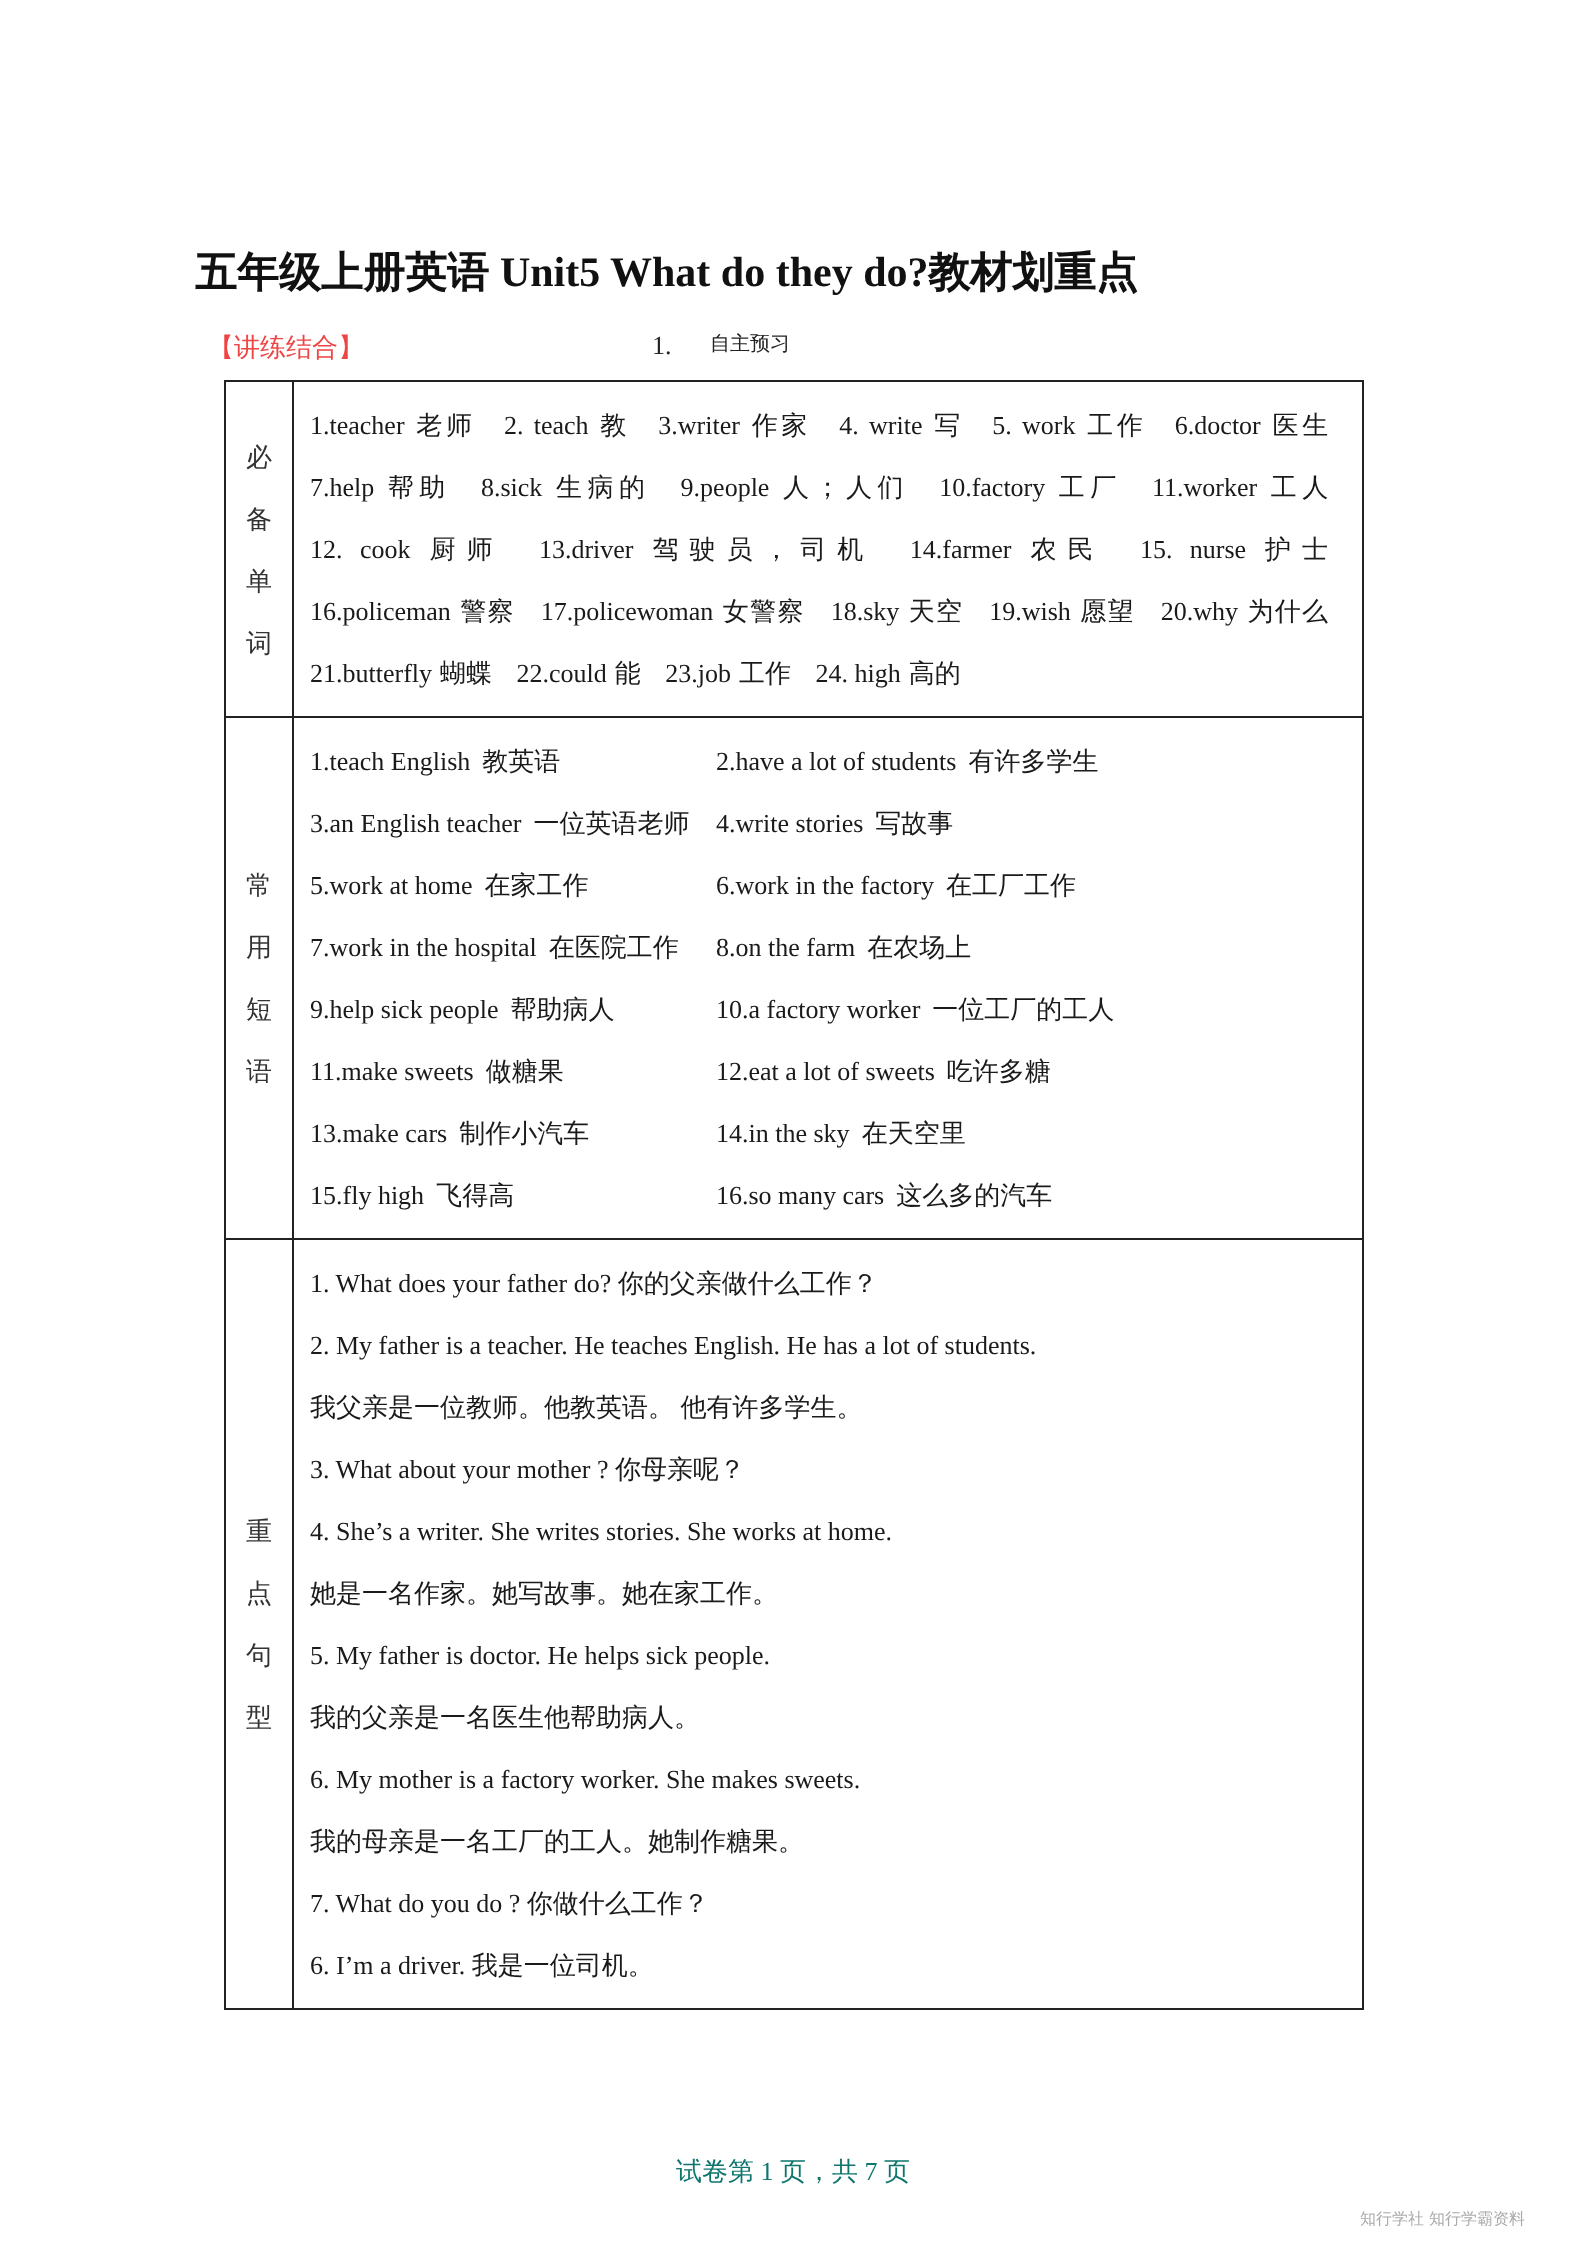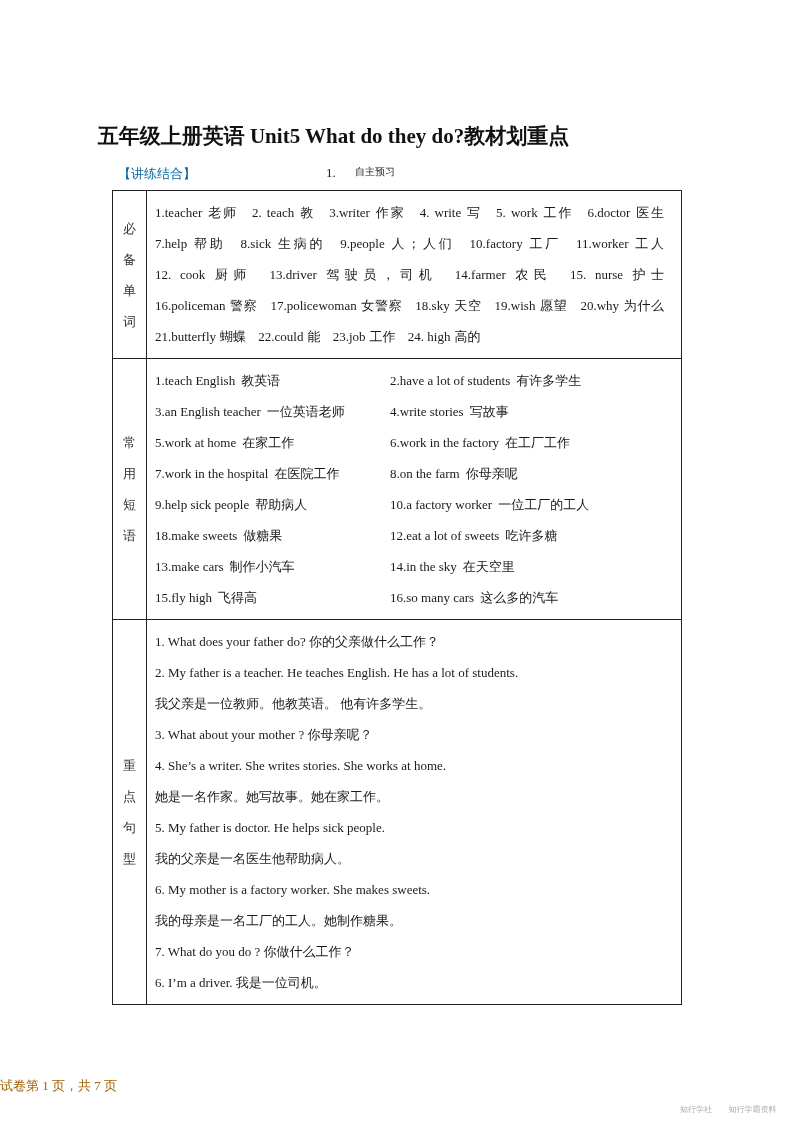--- a/index.html
+++ b/index.html
@@ -22,23 +22,23 @@
       width: 667px;
       text-align: center;
       font-size: 21px;
       font-weight: bold;
       letter-spacing: 0px;
       color: #111;
     }
     .subheader {
       position: absolute;
       top: 165px;
-      left: 118px;
-      font-size: 13px;
-      color: #0369a1;
+      left: 104px;
+      font-size: 13px;
+      color: #ef4444;
     }
     .subheader-num {
       position: absolute;
       top: 165px;
       left: 326px;
       font-size: 13px;
       color: #222;
     }
     .subheader-text {
       position: absolute;
@@ -83,49 +83,48 @@
     }
     .vocab-item {
       margin-right: 9px;
       white-space: nowrap;
     }
     .vocab-item .cn { margin-left: 4px; }
     .phrase-line {
       display: flex;
       height: 31px;
       align-items: flex-end;
-      gap: 32px;
     }
     .phrase-col1 { width: 203px; flex-shrink: 0; white-space: nowrap; }
     .phrase-col2 { white-space: nowrap; }
     .phrase-col1 .cn, .phrase-col2 .cn { margin-left: 6px; }
     .sentence-line {
       height: 31px;
       line-height: 31px;
       white-space: nowrap;
     }
     .footer {
       position: absolute;
       top: 1077px;
       left: 0;
       width: 793px;
-      text-align: left;
-      font-size: 13px;
-      color: #a16207;
+      text-align: center;
+      font-size: 13px;
+      color: #0f766e;
     }
     .watermark {
       position: absolute;
       top: 1104px;
       left: 680px;
       font-family: "DejaVu Sans", sans-serif;
       font-size: 8px;
       color: #aaa;
       letter-spacing: 0;
     }
-    .watermark span + span { margin-left: 14px; }
+    .watermark span + span { }
   </style>
 </head>
 <body>
 
 <div class="page-title">五年级上册英语 Unit5 What do they do?教材划重点</div>
 <div class="subheader">【讲练结合】</div>
 <div class="subheader-num">1.</div>
 <div class="subheader-text">自主预习</div>
 
 <table class="notes">
@@ -157,28 +156,28 @@
             <div class="phrase-line">
               <span class="phrase-col1"><span>3.an English teacher</span><span class="cn">一位英语老师</span></span>
               <span class="phrase-col2"><span>4.write stories</span><span class="cn">写故事</span></span>
             </div>
             <div class="phrase-line">
               <span class="phrase-col1"><span>5.work at home</span><span class="cn">在家工作</span></span>
               <span class="phrase-col2"><span>6.work in the factory</span><span class="cn">在工厂工作</span></span>
             </div>
             <div class="phrase-line">
               <span class="phrase-col1"><span>7.work in the hospital</span><span class="cn">在医院工作</span></span>
-              <span class="phrase-col2"><span>8.on the farm</span><span class="cn">你母亲呢</span></span>
+              <span class="phrase-col2"><span>8.on the farm</span><span class="cn">在农场上</span></span>
             </div>
             <div class="phrase-line">
               <span class="phrase-col1"><span>9.help sick people</span><span class="cn">帮助病人</span></span>
               <span class="phrase-col2"><span>10.a factory worker</span><span class="cn">一位工厂的工人</span></span>
             </div>
             <div class="phrase-line">
-              <span class="phrase-col1"><span>18.make sweets</span><span class="cn">做糖果</span></span>
+              <span class="phrase-col1"><span>11.make sweets</span><span class="cn">做糖果</span></span>
               <span class="phrase-col2"><span>12.eat a lot of sweets</span><span class="cn">吃许多糖</span></span>
             </div>
             <div class="phrase-line">
               <span class="phrase-col1"><span>13.make cars</span><span class="cn">制作小汽车</span></span>
               <span class="phrase-col2"><span>14.in the sky</span><span class="cn">在天空里</span></span>
             </div>
             <div class="phrase-line">
               <span class="phrase-col1"><span>15.fly high</span><span class="cn">飞得高</span></span>
               <span class="phrase-col2"><span>16.so many cars</span><span class="cn">这么多的汽车</span></span>
             </div>

